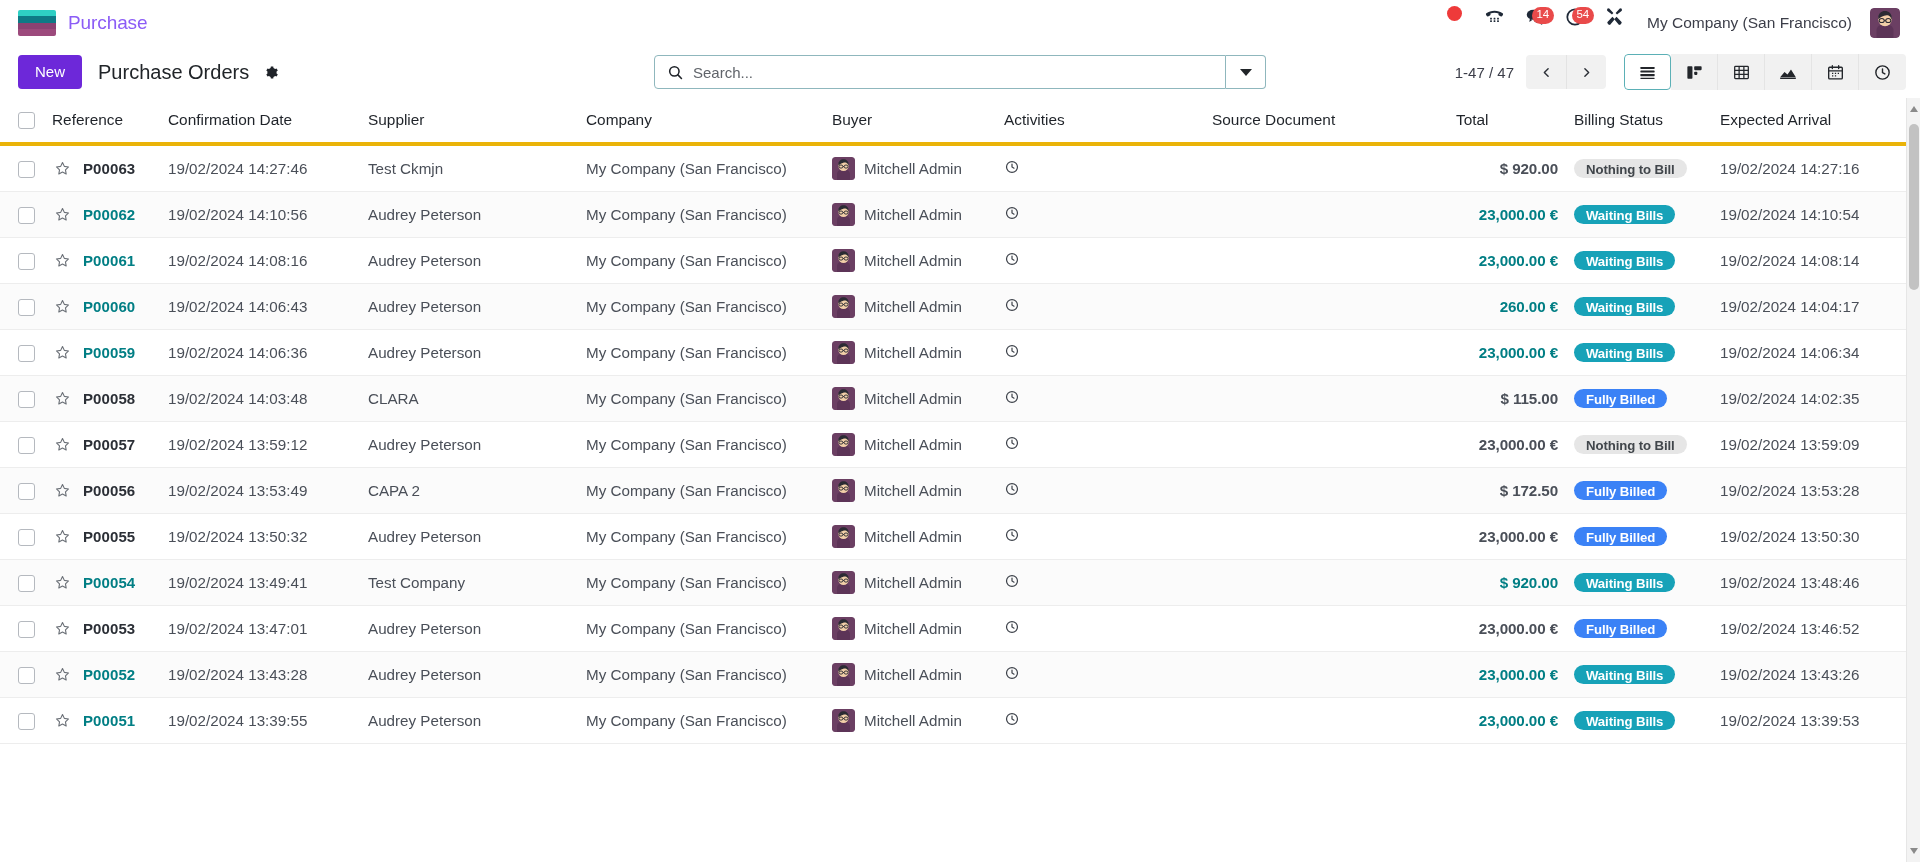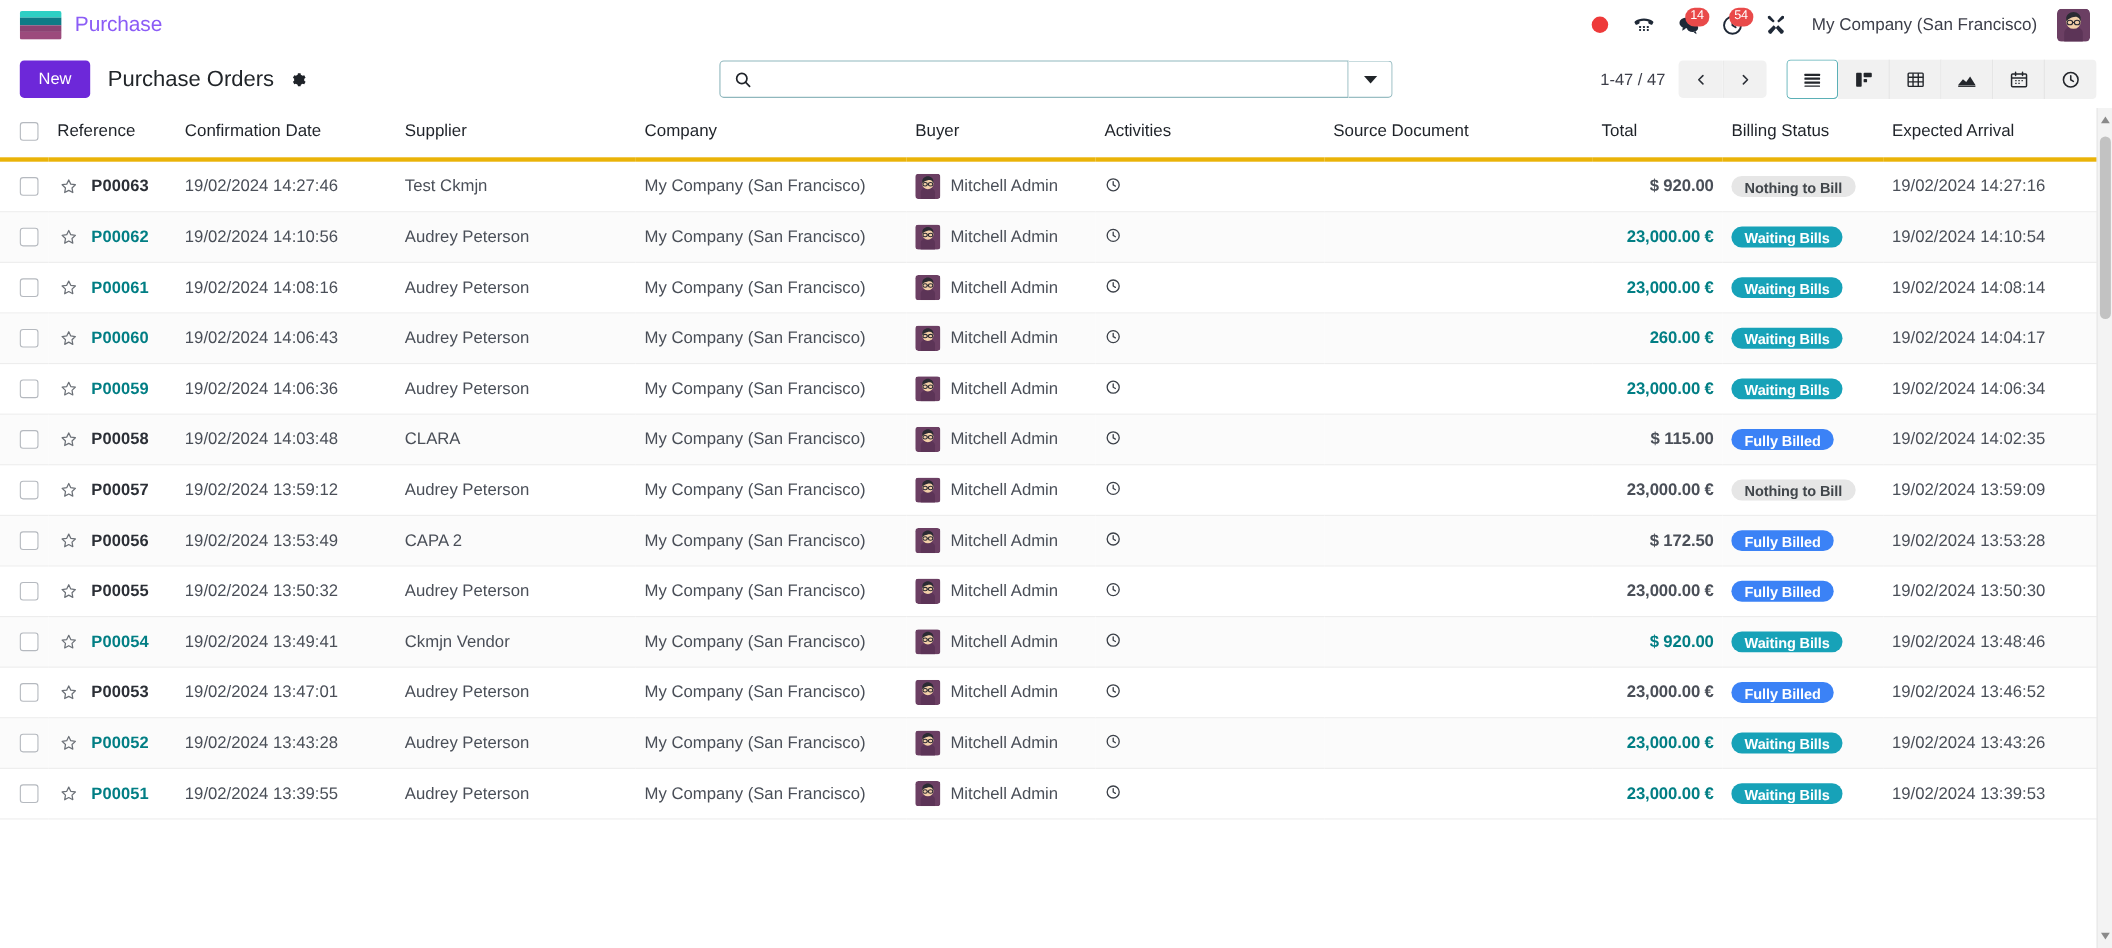--- a/index.html
+++ b/index.html
@@ -58,21 +58,21 @@
   .nav-right {
     margin-left: auto;
     display: flex;
     align-items: center;
     gap: 4px;
     padding-right: 6px;
   }
   .nav-icon-btn {
     position: relative;
     width: 36px; height: 34px;
-    display: flex; align-items: center; justify-content: center;
+    display: flex; align-items: flex-start; justify-content: center;
     border-radius: 3px;
     cursor: pointer;
   }
   .rec-dot {
     width: 15px; height: 15px; border-radius: 50%;
     background: #ee3a3a;
     display: block;
   }
   .nav-badge {
     position: absolute;
@@ -450,20 +450,21 @@
   </span>
 
   <div class="searchview-wrap">
     <div class="searchview">
       <span class="search-ico">
         <svg width="17" height="17" viewBox="0 0 24 24" fill="none" stroke="#1f2329" stroke-width="2.2">
           <circle cx="10.4" cy="10.4" r="6.6"></circle>
           <path d="M15.4 15.4L20.4 20.4" stroke-linecap="round"></path>
         </svg>
       </span>
+      <input class="search-input" type="text" placeholder="Search..." style="">
     </div>
     <div class="search-caret">
       <span class="tri-down"></span>
     </div>
   </div>
 
   <div class="cp-right">
     <span class="pager-count">1-47 / 47</span>
     <button class="pager-btn">
       <svg width="13" height="13" viewBox="0 0 24 24" fill="none" stroke="#2b2f36" stroke-width="2.6" stroke-linecap="round" stroke-linejoin="round">
@@ -924,21 +925,21 @@
             <span class="ref-cell">
               <span class="star-cell">
                 <svg width="17" height="17" viewBox="0 0 24 24" fill="none" stroke="currentColor" stroke-width="1.6" stroke-linejoin="round">
                   <path d="M12 3.6l2.6 5.4 5.9.8-4.3 4.1 1 5.9-5.2-2.8-5.2 2.8 1-5.9L3.5 9.8l5.9-.8z"></path>
                 </svg>
               </span>
               <span class="ref-text">P00054</span>
             </span>
           </td>
           <td class="c-conf">19/02/2024 13:49:41</td>
-          <td class="c-sup">Ckmjn Vendor</td>
+          <td class="c-sup">Test Company</td>
           <td class="c-comp">My Company (San Francisco)</td>
           <td class="c-buyer">
             <span class="buyer-cell">
               <span class="avatar-sm"><svg width="23" height="23" viewBox="0 0 32 32">
                   <rect width="32" height="32" rx="4" fill="#6b3f63"></rect>
                   <path d="M16 17c-5 0-9 2.8-9 6.4V32h18v-8.6c0-3.6-4-6.4-9-6.4z" fill="#5c3457"></path>
                   <circle cx="16" cy="12.2" r="7.2" fill="#f2cfa8"></circle>
                   <path d="M8.8 10.4c0-4.4 3.4-7.2 7.2-7.2s7.2 2.8 7.2 7.2c0 1.2-.4 1.9-.4 1.9s-.6-3.4-3-4.2c-2.6-.9-5.2.4-7.4 1.2-1.8.6-3.2 2.8-3.2 2.8s-.4-.8-.4-1.7z" fill="#2b2b33"></path>
                   <ellipse cx="12.5" cy="13.3" rx="2.7" ry="2.2" fill="none" stroke="#2b2b33" stroke-width="1.3"></ellipse>
                   <ellipse cx="19.5" cy="13.3" rx="2.7" ry="2.2" fill="none" stroke="#2b2b33" stroke-width="1.3"></ellipse>

